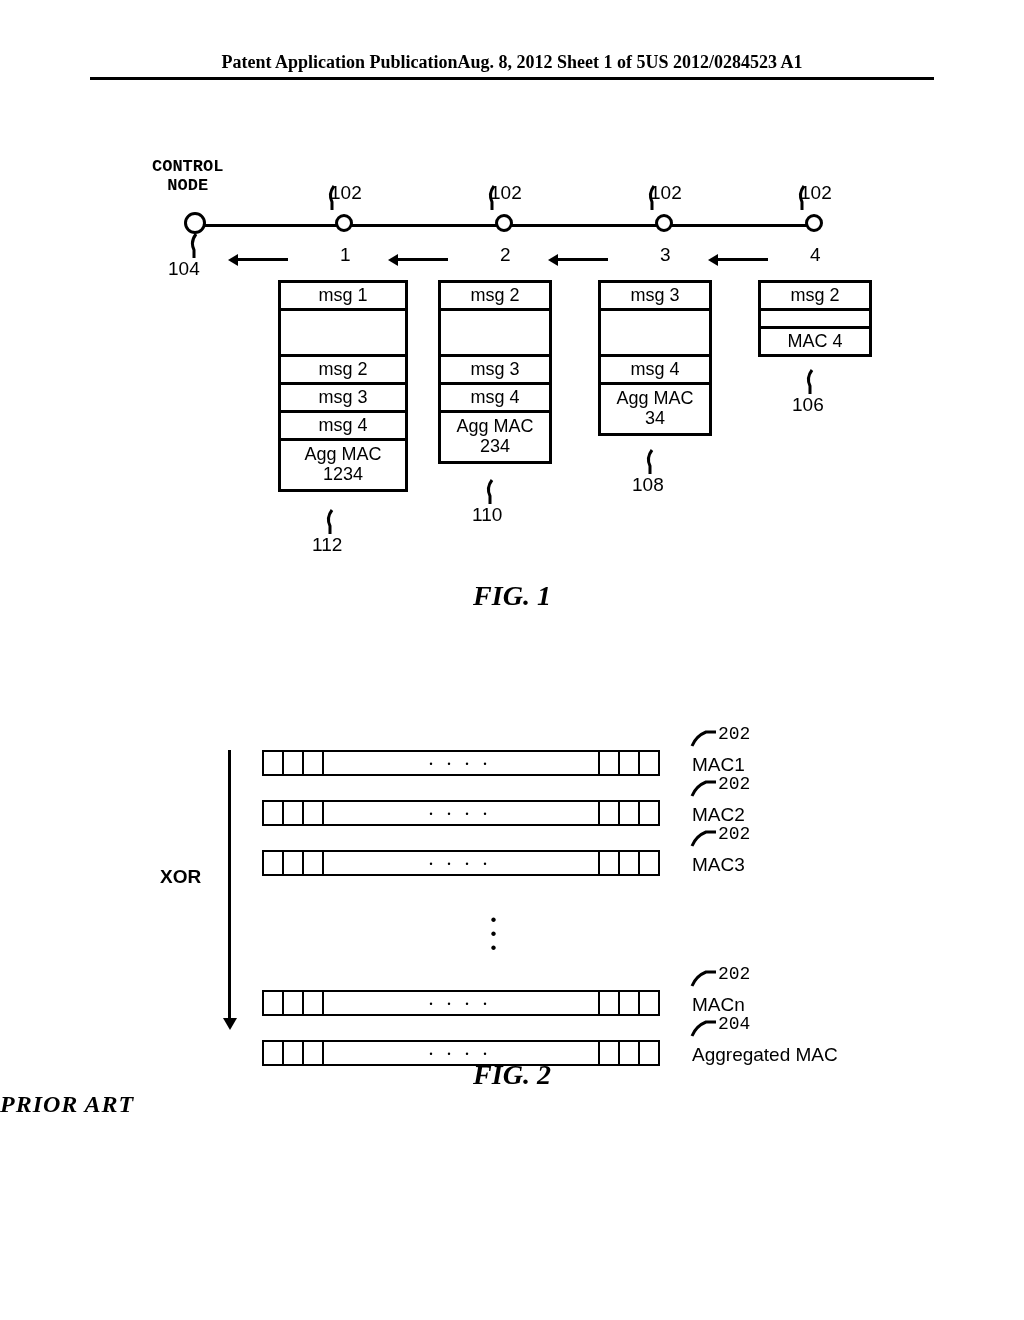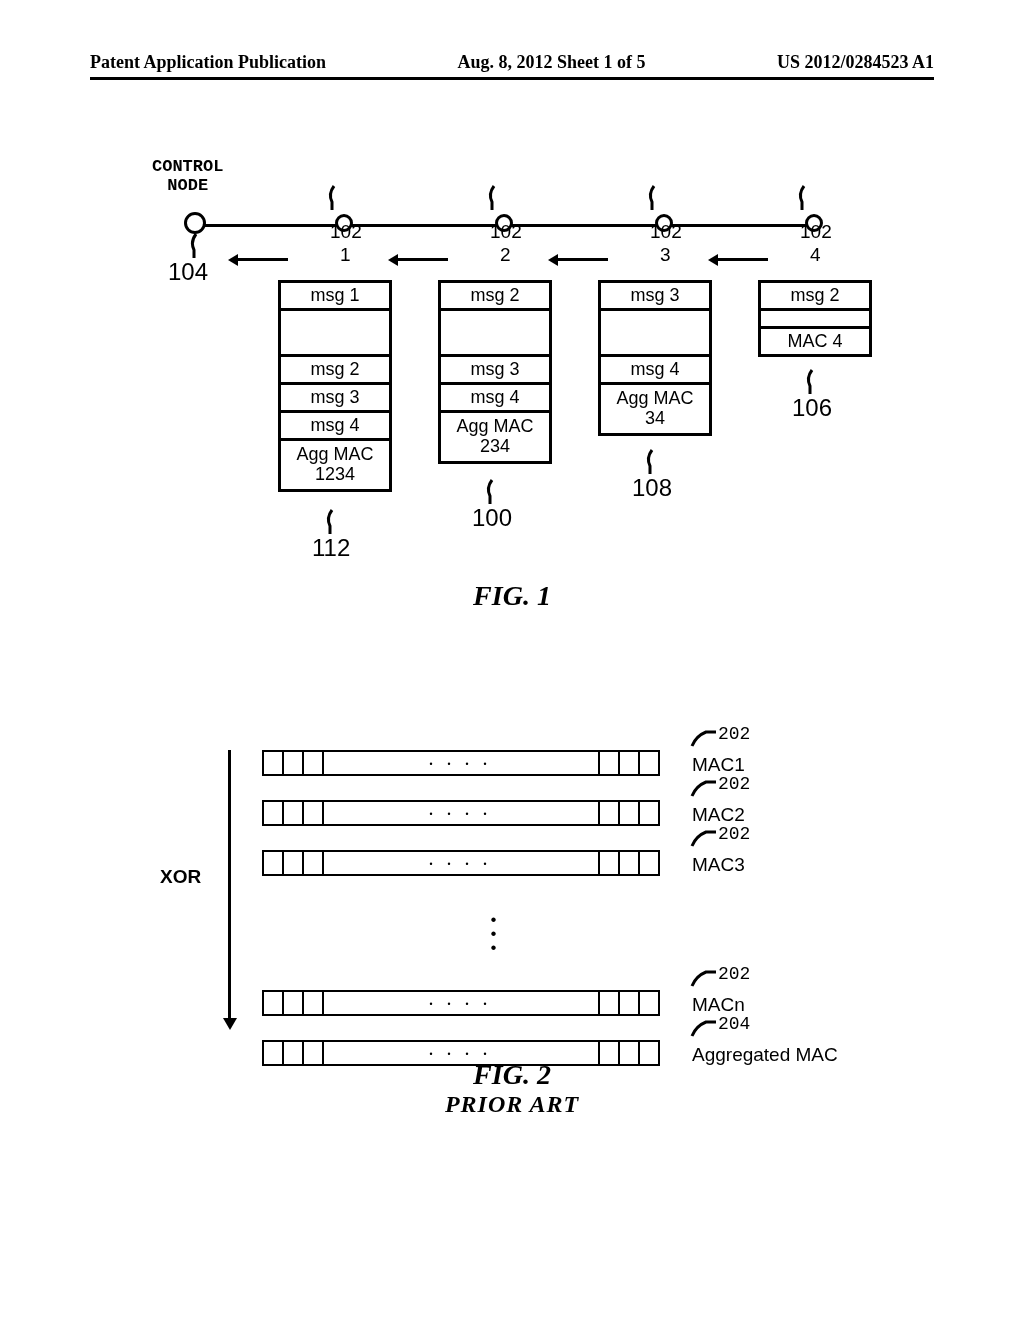--- a/index.html
+++ b/index.html
@@ -5,21 +5,21 @@
     * { margin: 0; padding: 0; box-sizing: border-box; }
     body {
       font-family: "Times New Roman", serif;
       background: #fff;
       width: 1024px;
       height: 1320px;
       position: relative;
     }
     .header {
       display: flex;
-      justify-content: space-between;
+      justify-content: center;
       padding: 52px 90px 0 90px;
       font-size: 18px;
       font-weight: bold;
     }
     .header-left { }
     .header-center { }
     .header-right { }
     .header-underline {
       margin: 4px 90px 0 90px;
       height: 3px;
@@ -64,21 +64,20 @@
       height: 18px;
       border: 3px solid #000;
       border-radius: 50%;
       background: #fff;
     }
     .node-label-102 {
       position: absolute;
       top: -28px;
       font-family: Arial, sans-serif;
       font-size: 19px;
-      margin-top: 39px;
     }
     .node-num {
       position: absolute;
       top: 34px;
       font-family: Arial, sans-serif;
       font-size: 19px;
     }
     .arrow-left {
       position: absolute;
       top: 44px;
@@ -125,33 +124,32 @@
       border-bottom: none;
       height: 46px;
     }
     .tbl .multi td {
       line-height: 1.1;
       padding: 4px 4px;
     }
     .ref-below {
       position: absolute;
       font-family: Arial, sans-serif;
-      font-size: 24px;
+      font-size: 19px;
       text-align: center;
     }
     
     .fig-caption {
       text-align: center;
       font-style: italic;
       font-family: "Times New Roman", serif;
       font-size: 28px;
       font-weight: bold;
     }
     .prior-art {
-      text-align: center;
       font-style: italic;
       font-family: "Times New Roman", serif;
       font-weight: bold;
       font-size: 24px;
       letter-spacing: 1px;
     }
     
     
     .fig2 {
       position: absolute;
@@ -314,21 +312,21 @@
     <svg width="22" height="28">
         <path d="M8 24 Q2 16 6 8 L6 0" stroke="#000" stroke-width="3" fill="none" transform="scale(1,-1) translate(0,-26)"></path>
       </svg>
   </div>
   <div class="hook" style="top:14px; left:636px;">
     <svg width="22" height="28">
         <path d="M8 24 Q2 16 6 8 L6 0" stroke="#000" stroke-width="3" fill="none" transform="scale(1,-1) translate(0,-26)"></path>
       </svg>
   </div>
 
-  <table class="tbl" style="top:110px; left:118px; width:114px;">
+  <table class="tbl" style="top:110px; left:118px; width:130px;">
     <tbody>
         <tr>
           <td>msg 1</td>
         </tr>
     <tr class="spacer">
           <td></td>
         </tr>
     <tr>
           <td>msg 2</td>
         </tr>
@@ -367,21 +365,21 @@
     <tr class="multi">
           <td><span>Agg MAC</span><br><span>234</span></td>
         </tr>
   </tbody>
     </table>
   <div class="hook" style="top:308px; left:324px;">
     <svg width="22" height="28">
         <path d="M8 2 Q2 10 6 18 L6 26" stroke="#000" stroke-width="3" fill="none"></path>
       </svg>
   </div>
-  <div class="ref-below" style="top:334px; left:312px;">100</div>
+  <div class="ref-below" style="top:334px; left:312px;">110</div>
 
   <table class="tbl" style="top:110px; left:438px; width:114px;">
     <tbody>
         <tr>
           <td>msg 3</td>
         </tr>
     <tr class="spacer">
           <td></td>
         </tr>
     <tr>

